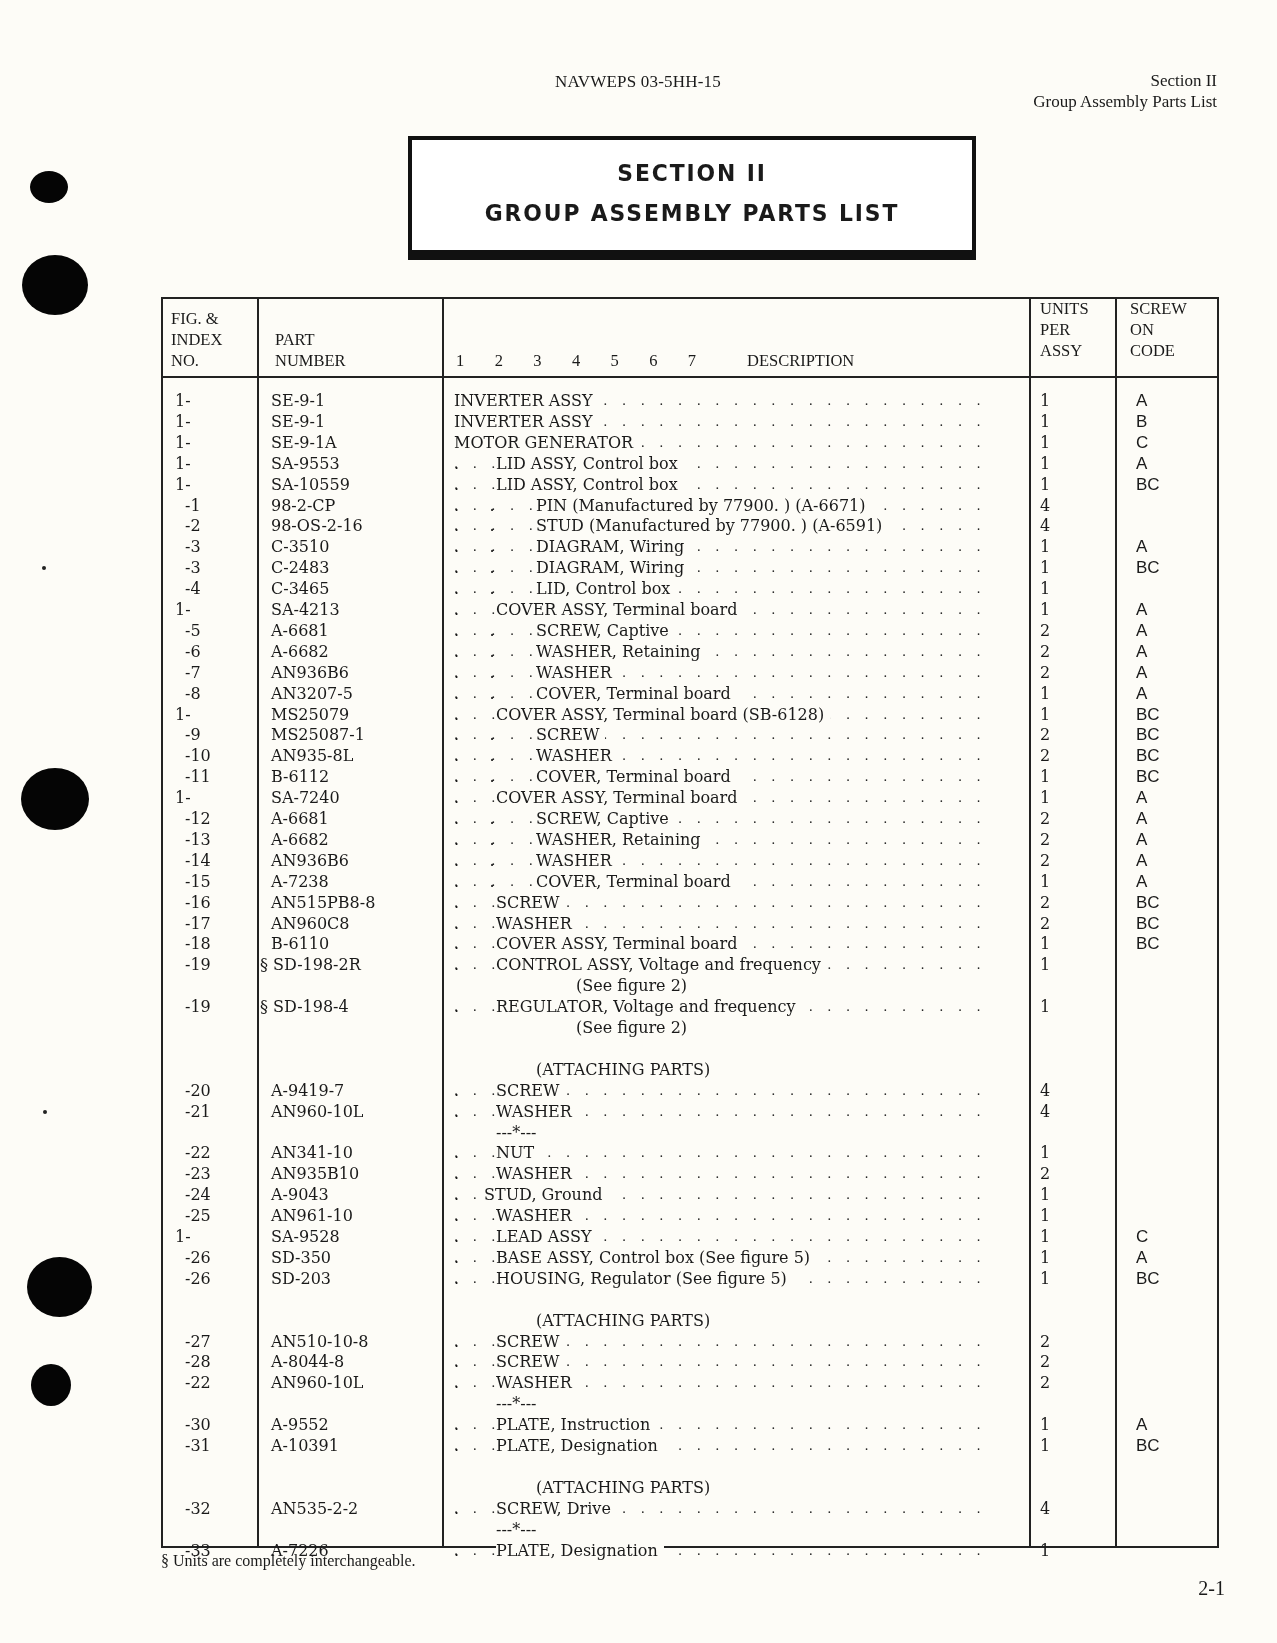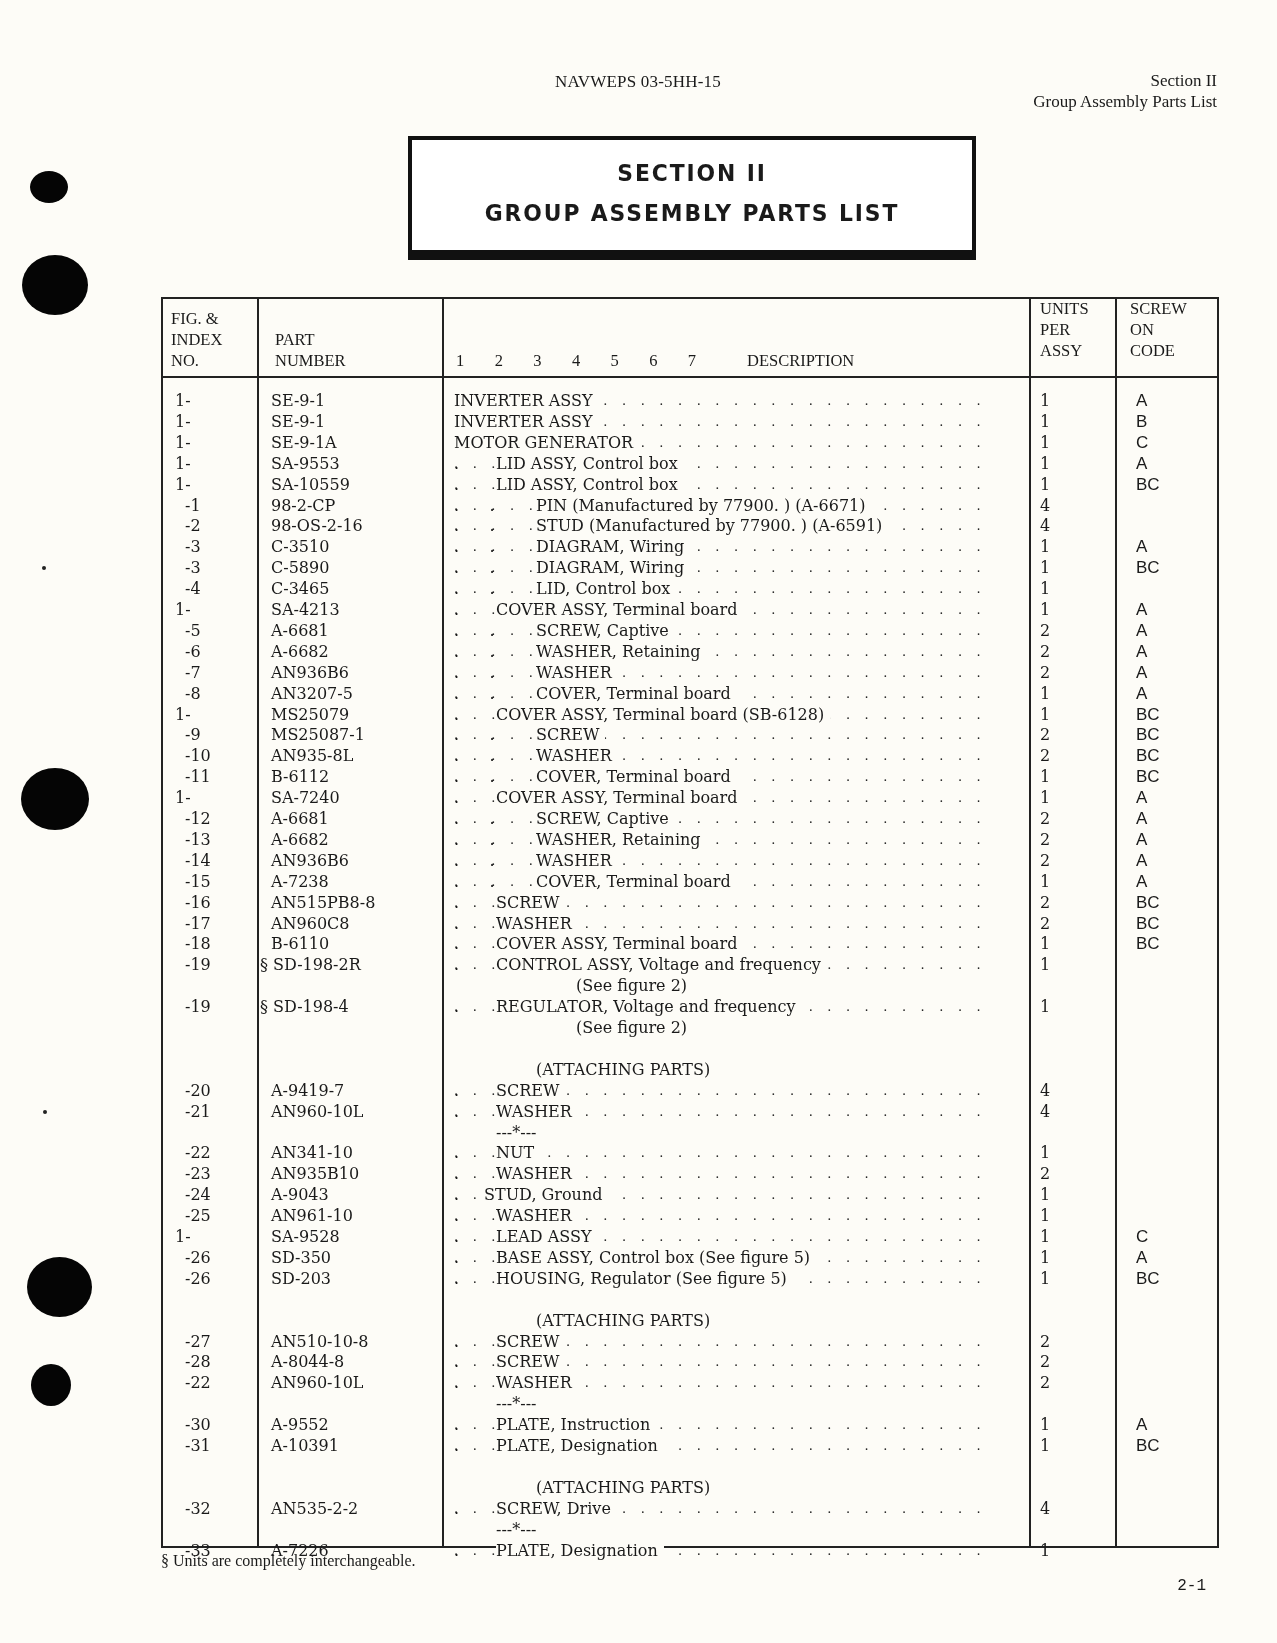--- a/index.html
+++ b/index.html
@@ -25,21 +25,21 @@
   .c-idx.sub { left:22px; }
   .c-pn { position:absolute; left:108px; }
   .c-pn.sect { left:97px; }
   .c-qty { position:absolute; left:877px; }
   .c-code { position:absolute; left:973px; font-family:"Liberation Sans",sans-serif; font-size:17px; }
   .desc-wrap { position:absolute; left:291px; right:219px; height:21px; overflow:hidden; }
   .desc-text { position:absolute; left:0; background:#fdfcf7; padding-right:6px; z-index:2; }
   .dotfill { position:absolute; right:6px; left:0; top:0; overflow:hidden; text-align:right; letter-spacing:5.2px;
              font-size:13px; z-index:1; color:#222; }
   .footnote { position:absolute; left:161px; top:1552px; font-size:16px; font-family:"Liberation Serif",serif; }
-  .pagenum { position:absolute; right:71px; top:1577px; font-size:16px; font-family:Liberation Mono, monospace; }
+  .pagenum { position:absolute; right:52px; top:1577px; font-size:20px; font-family:Liberation Serif, serif; }
 </style>
 </head>
 <body>
 
 <div class="hole" style="left:30px;top:171px;width:38px;height:32px;"></div>
 <div class="hole" style="left:22px;top:255px;width:66px;height:60px;"></div>
 <div class="hole" style="left:21px;top:768px;width:68px;height:62px;"></div>
 <div class="hole" style="left:27px;top:1257px;width:65px;height:60px;"></div>
 <div class="hole" style="left:31px;top:1364px;width:40px;height:42px;"></div>
 <div class="speck" style="left:42px;top:566px;width:4px;height:4px;"></div>
@@ -166,21 +166,21 @@
         <div class="desc-wrap">
           <span style="position: absolute; left: 0px; white-space: pre; z-index: 2;">.      .</span>
           <span class="dotfill">. . . . . . . . . . . . . . . . . . . . . . . . . . . . . . . . . . . . . . . . . . . . . . . . . . . . . . . . . . . . . . . . . . . . . . . . . . . . . . . . </span>
           <span class="desc-text" style="left: 82px;">DIAGRAM, Wiring</span>
         </div>
         <span class="c-qty">1</span>
         <span class="c-code">A</span>
       </div>
       <div class="row" style="top: 167.2px;">
         <span class="c-idx sub">-3</span>
-        <span class="c-pn">C-5890</span>
+        <span class="c-pn">C-2483</span>
         <div class="desc-wrap">
           <span style="position: absolute; left: 0px; white-space: pre; z-index: 2;">.      .</span>
           <span class="dotfill">. . . . . . . . . . . . . . . . . . . . . . . . . . . . . . . . . . . . . . . . . . . . . . . . . . . . . . . . . . . . . . . . . . . . . . . . . . . . . . . . </span>
           <span class="desc-text" style="left: 82px;">DIAGRAM, Wiring</span>
         </div>
         <span class="c-qty">1</span>
         <span class="c-code">BC</span>
       </div>
       <div class="row" style="top: 188.1px;">
         <span class="c-idx sub">-4</span>

